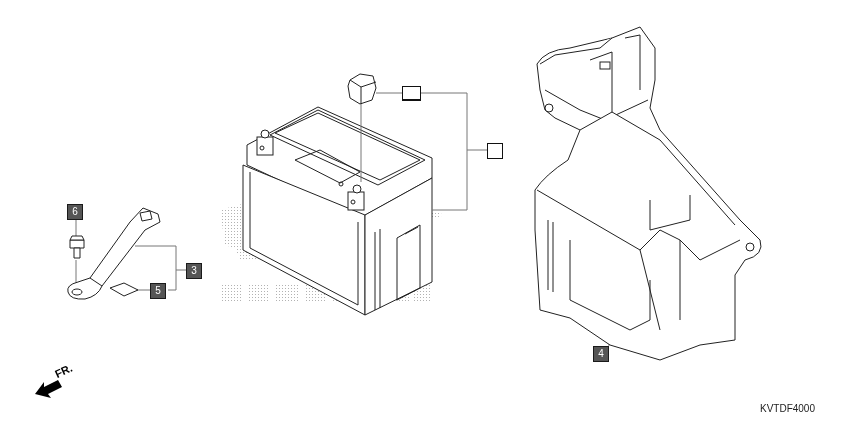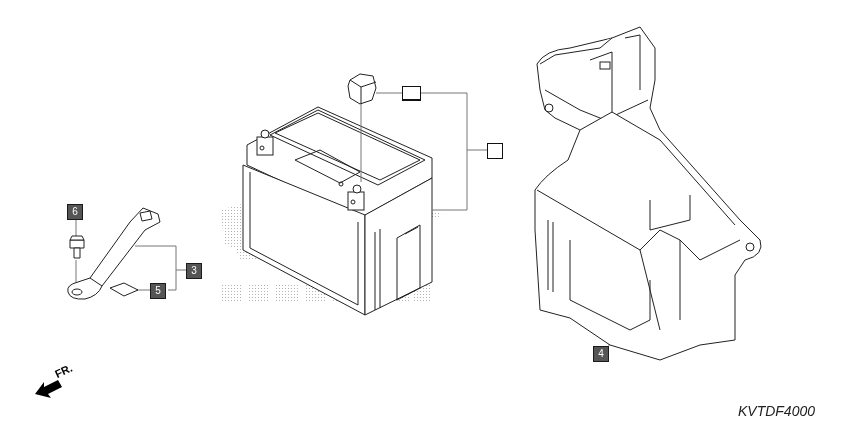--- a/index.html
+++ b/index.html
@@ -6,21 +6,21 @@
   body { width: 842px; height: 421px; position: relative; overflow: hidden; font-family: "Liberation Sans", sans-serif; }
   #diagram { position: absolute; left: 0; top: 0; width: 842px; height: 421px; }
   .callout {
     position: absolute; width: 14px; height: 14px; background: #555555; border: 1px solid #1a1a1a;
     color: #ffffff; font-size: 10px; line-height: 14px; text-align: center; font-family: "Liberation Sans", sans-serif;
   }
   .callout-empty {
     position: absolute; width: 17px; height: 12px; background: #ffffff; border: 1px solid #111111; border-bottom-width: 2px;
   }
   .code {
-    position: absolute; right: 27px; top: 403px; font-size: 14px; color: #222222; font-family: "Liberation Sans", sans-serif; font-style: italic;
+    position: absolute; right: 27px; top: 403px; font-size: 10px; color: #222222; font-family: "Liberation Sans", sans-serif;
   }
   .fr-label {
     position: absolute; left: 58px; top: 368px; font-size: 11px; font-weight: bold; color: #000;
     transform: rotate(-25deg); transform-origin: left bottom; font-family: "Liberation Sans", sans-serif;
   }
 </style>
 </head>
 <body>
 
 <div>

